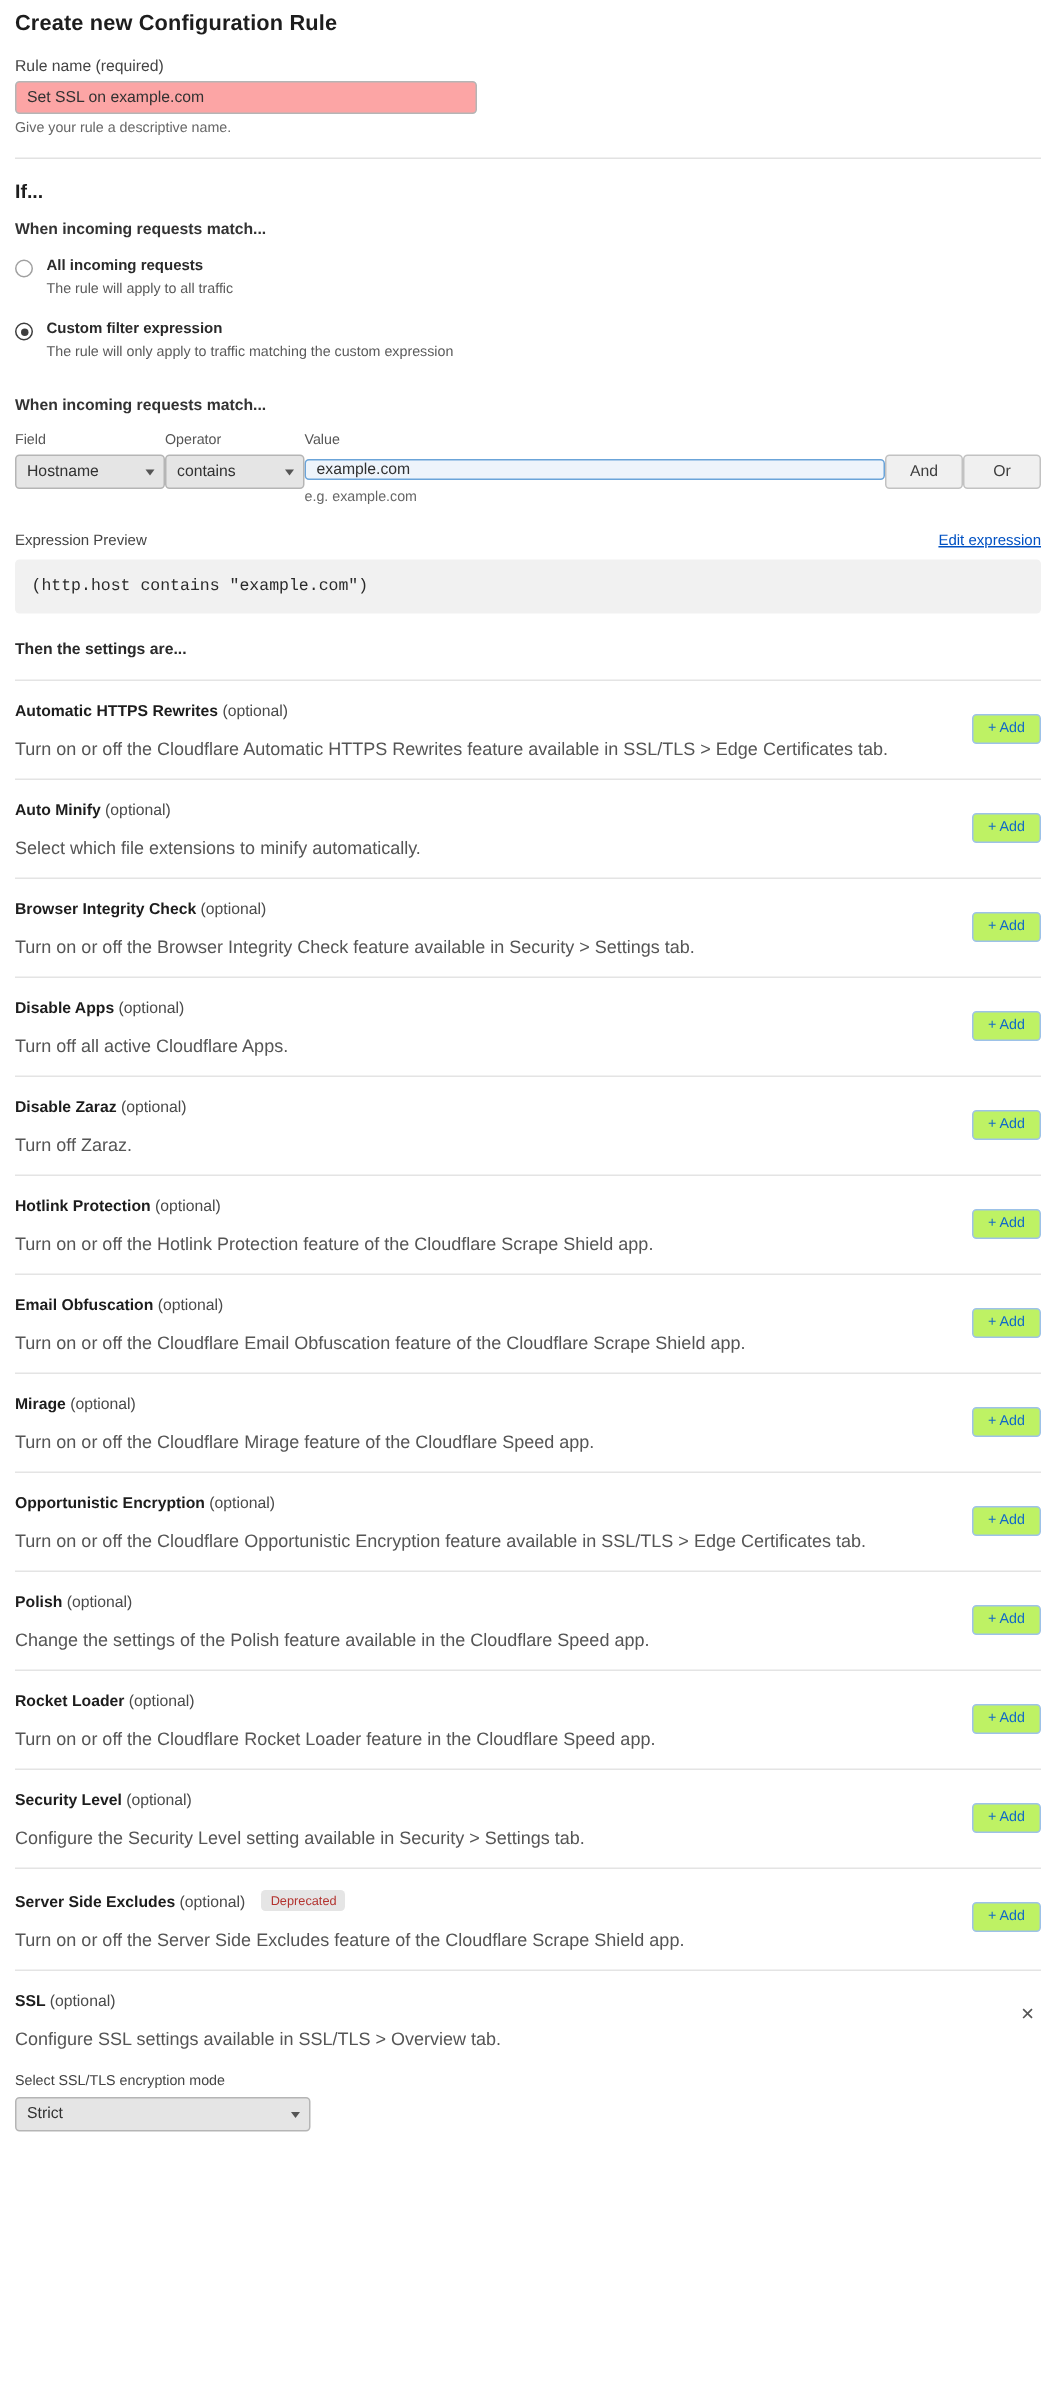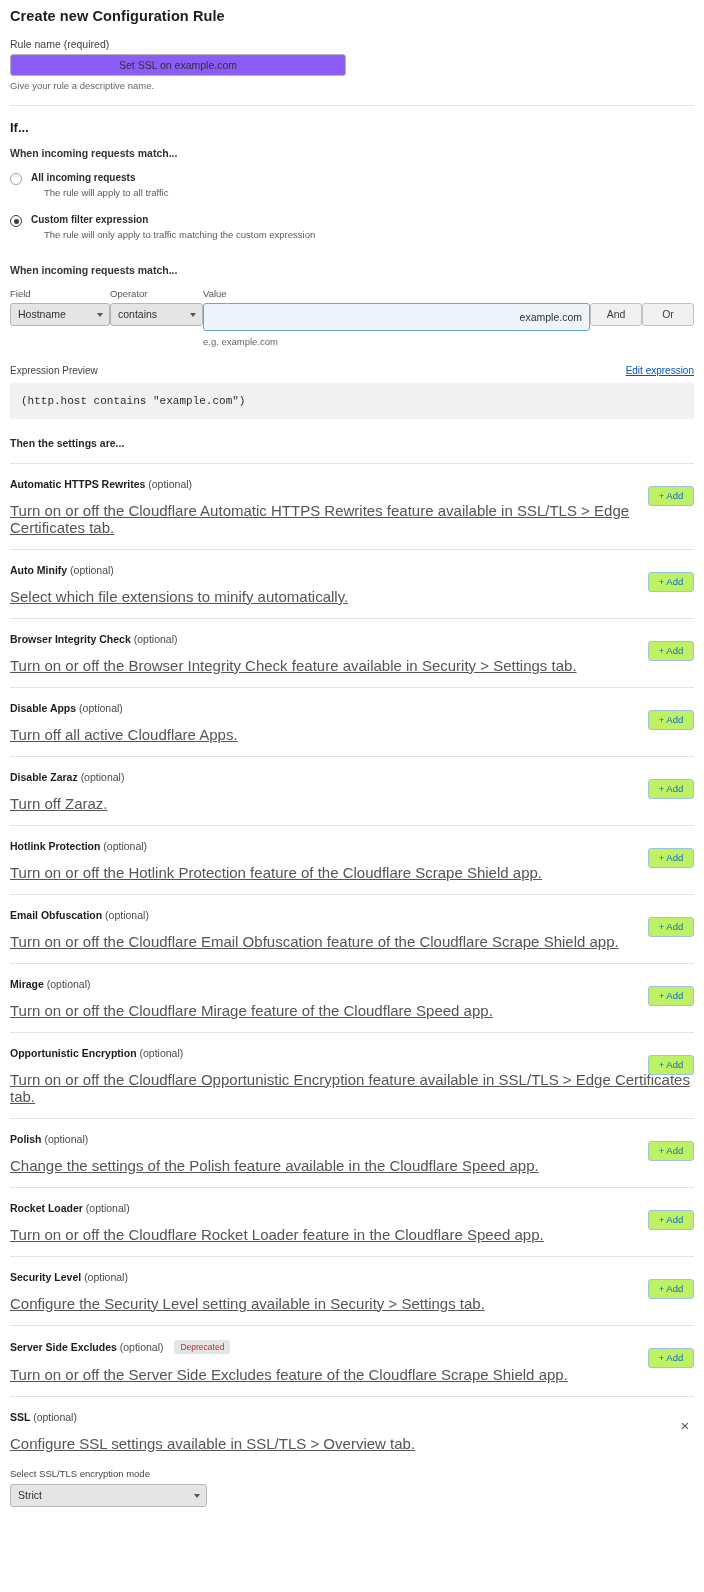--- a/index.html
+++ b/index.html
@@ -24,31 +24,30 @@
     color: #1d1d1d;
     margin: 8px 0 14px 0;
     letter-spacing: 0.1px;
   }
   .field-label {
     font-size: 10.5px;
     color: #444;
     margin-bottom: 4px;
   }
   .text-input {
-    width: 336px;
+    width: 308px;
     height: 22px;
     border: 1px solid #b5b5b5;
     border-radius: 3px;
     padding: 2px 7px;
     font-size: 10.5px;
     font-family: "Liberation Sans", sans-serif;
     color: #313131;
-    background: #8b5cf6;
+    background: #fca5a5;
     display: block;
-    text-align: center;
   }
   .help-text {
     font-size: 9.5px;
     color: #666;
     margin-top: 4px;
   }
   .divider {
     border: 0;
     border-top: 1px solid #e2e2e2;
     margin: 14px 0 0 0;
@@ -97,21 +96,20 @@
     font-size: 10px;
     font-weight: bold;
     color: #2a2a2a;
     display: block;
   }
   .radio-desc {
     font-size: 9.5px;
     color: #5a5a5a;
     display: block;
     margin-top: 2px;
-    margin-left: 13px;
   }
   .filter-row {
     display: flex;
     align-items: flex-start;
     gap: 0;
     margin-top: 4px;
   }
   .col-label {
     font-size: 9.5px;
     color: #555;
@@ -135,30 +133,29 @@
     width: 0; height: 0;
     border-left: 3.5px solid transparent;
     border-right: 3.5px solid transparent;
     border-top: 4px solid #555;
   }
   .field-col { width: 100px; }
   .op-col { width: 93px; }
   .value-col { flex: 1 1 auto; }
   .value-input {
     width: 100%;
-    height: 28px;
+    height: 14px;
     border: 1px solid #6ba4d9;
     border-radius: 3px;
     background: #eef4fb;
     font-size: 10.5px;
     font-family: "Liberation Sans", sans-serif;
     color: #313131;
     padding: 3px 7px;
     outline: none;
-    text-align: right;
   }
   .value-help {
     font-size: 9.5px;
     color: #666;
     margin-top: 5px;
   }
   .btn-andor {
     width: 52px;
     height: 23px;
     border: 1px solid #c2c2c2;
@@ -219,24 +216,23 @@
     background: #e5e5e5;
     color: #b3332f;
     font-size: 8.5px;
     font-weight: normal;
     border-radius: 3px;
     padding: 2px 6px;
     margin-left: 8px;
     vertical-align: 1px;
   }
   .setting-desc {
-    font-size: 15px;
+    font-size: 12px;
     color: #555;
     margin-top: 12px;
-    text-decoration: underline;
   }
   .add-btn {
     position: absolute;
     right: 0;
     top: 22px;
     width: 46px;
     height: 20px;
     border: 1px solid #9dc2e8;
     border-radius: 3px;
     background: #bef264;

